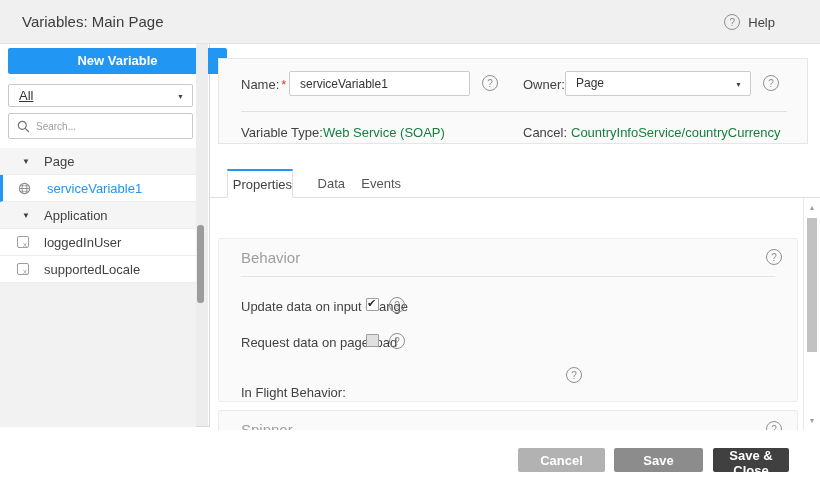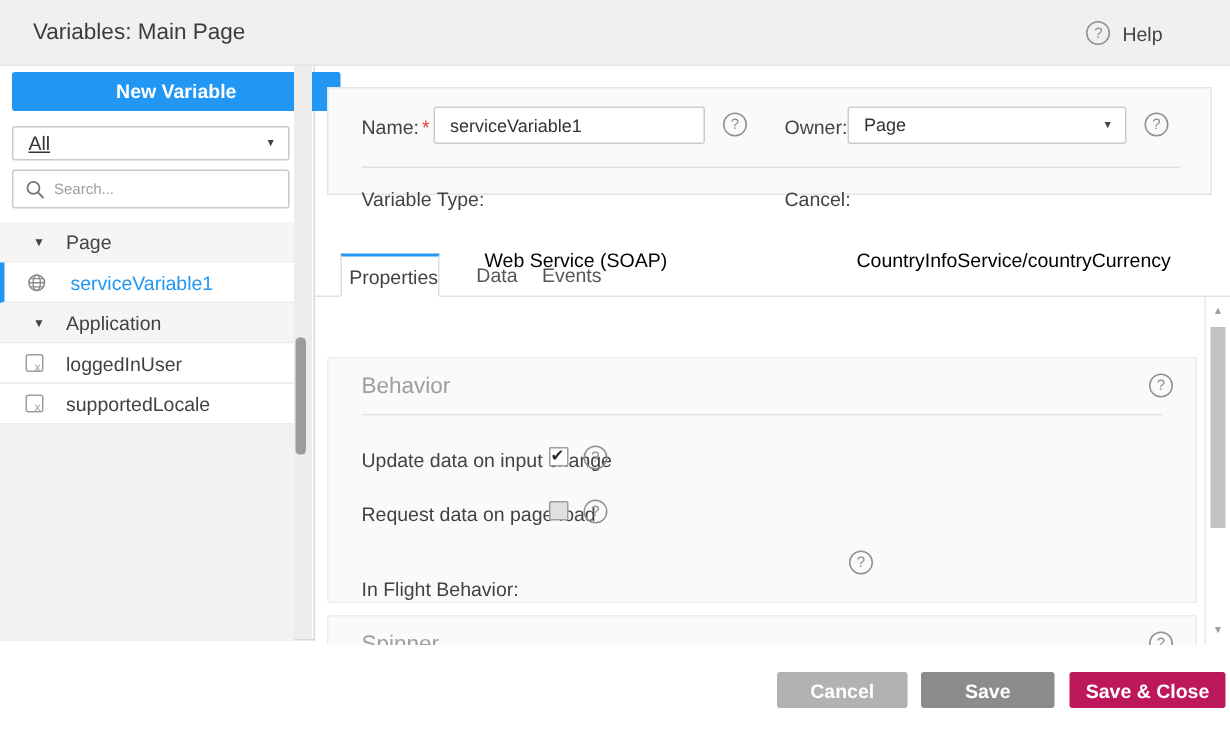--- a/index.html
+++ b/index.html
@@ -31,28 +31,28 @@
   .tree-label { position:absolute; left:44px; color:#424242; white-space:nowrap; }
   .tree-row.selected { border-left:3px solid #2196f3; }
   .tree-row.selected .tree-label { color:#2196f3; }
   .tree-item-icon { position:absolute; left:17px; width:13px; height:13px; }
   .tree-row.selected .tree-item-icon { left:15px; }
   .var-box { display:block; width:12px; height:12px; border:1px solid #9e9e9e; border-radius:2px; position:relative; }
   .var-box .vx { position:absolute; right:1px; bottom:-2px; font-size:8px; color:#9e9e9e; line-height:8px; }
   .tree-filler { position:absolute; top:239px; left:0; width:196px; height:144px; background:#f2f2f2; }
 
   
-  .form-panel { position:absolute; top:58px; left:218px; width:590px; height:72px; background:#fafafa; border:1px solid #e6e6e6; }
+  .form-panel { position:absolute; top:58px; left:218px; width:590px; height:86px; background:#fafafa; border:1px solid #e6e6e6; }
   .f-label { position:absolute; font-size:13px; color:#424242; white-space:nowrap; }
   .req { color:#e53935; margin-left:2px; }
   .f-input { position:absolute; height:25px; background:#fff; border:1px solid #ccc; border-radius:2px; font-size:12px; color:#333; padding:0 10px; font-family:"Liberation Sans",sans-serif; outline:none; }
   .f-select { position:absolute; height:25px; background:#fff; border:1px solid #ccc; border-radius:2px; font-size:12px; color:#333; line-height:23px; padding:0 10px; cursor:pointer; }
   .f-divider { position:absolute; top:52px; left:22px; width:546px; height:1px; background:#e0e0e0; }
   .f-static-label { position:absolute; font-size:13px; color:#424242; white-space:nowrap; }
-  .f-static-value { position:absolute; font-size:13px; color:#000000; white-space:nowrap;margin-top:41px; }
+  .f-static-value { position:absolute; font-size:13px; color:#15803d; white-space:nowrap; }
 
   
   .tabbar-line { position:absolute; top:197px; left:210px; width:610px; height:1px; background:#e0e0e0; }
   .tab { position:absolute; top:169px; height:29px; font-size:13px; display:flex; align-items:center; justify-content:flex-end; cursor:pointer; color:#555; }
   .tab.active { background:#fff; border:1px solid #e0e0e0; border-top:2px solid #2196f3; border-bottom:1px solid #fff; color:#424242; z-index:2; }
   .tab-properties { left:227px; width:66px; }
   .tab-data { left:293px; width:52px; }
   .tab-events { left:345px; width:56px; }
 
   
@@ -76,21 +76,21 @@
   .main-scrollbar { position:absolute; top:198px; left:803px; width:16px; height:232px; background:#fff; border-left:1px solid #e8e8e8; }
   .msb-arrow { position:absolute; left:0; width:16px; text-align:center; font-size:7px; color:#9e9e9e; cursor:pointer; }
   .msb-up { top:6px; }
   .msb-down { bottom:6px; }
   .msb-thumb { position:absolute; left:3px; top:20px; width:10px; height:134px; background:#c2c2c2; cursor:pointer; }
 
   
   .footer-btn { position:absolute; top:448px; height:24px; border:none; border-radius:2px; color:#fff; font-weight:bold; font-size:13px; text-align:center; cursor:pointer; font-family:"Liberation Sans",sans-serif; }
   .btn-cancel { left:518px; width:87px; background:#b2b2b2; }
   .btn-save { left:614px; width:89px; background:#8c8c8c; }
-  .btn-saveclose { left:713px; width:104px; background:#be185d; }
+  .btn-saveclose { left:713px; width:76px; background:#404040; }
 </style>
 </head>
 <body>
 
 <div id="frame">
 
   <div class="header">
     <div class="header-title">Variables: Main Page</div>
     <div class="help-group">
       <span class="qicon">?</span>

